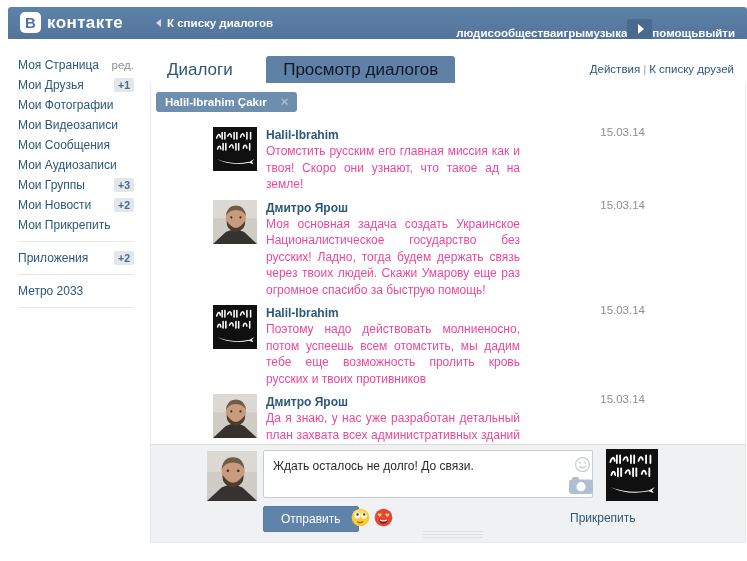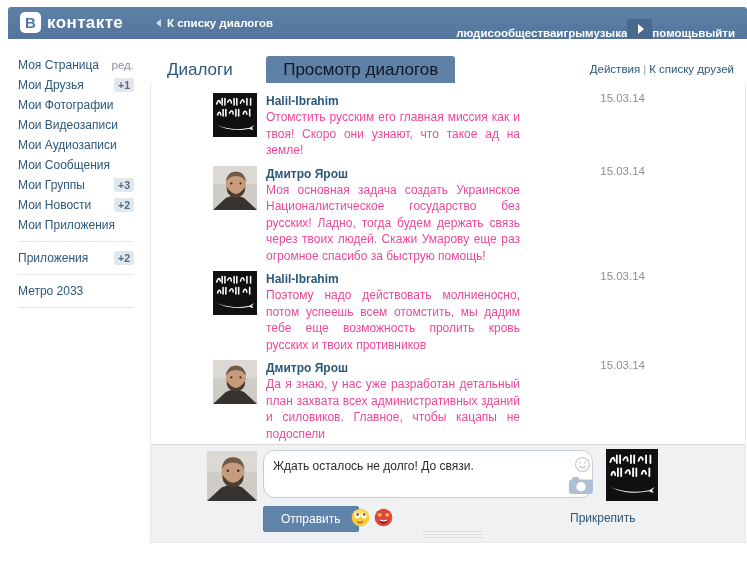--- a/index.html
+++ b/index.html
@@ -54,21 +54,21 @@
   .message{position:relative;padding:0 0 5px 53px;min-height:50px;}
   .msg-avatar{position:absolute;left:0;top:2px;width:44px;height:44px;cursor:pointer;display:block;}
   .msg-author{font-size:12px;font-weight:bold;color:#2B587A;line-height:15px;display:inline-block;cursor:pointer;}
   .msg-text{width:254px;font-size:12px;line-height:16.5px;color:#ec4899;text-align:justify;}
   .msg-date{position:absolute;right:100px;top:1px;font-size:11.5px;color:#8E8E8E;}
 
   
   .composer{height:97px;background:#F0F1F2;border-top:1px solid #DADADA;position:relative;flex-shrink:0;}
   .comp-avatar{position:absolute;left:56px;top:6px;width:50px;height:50px;cursor:pointer;display:block;}
   .comp-input{position:absolute;left:112px;top:5px;width:330px;height:48px;box-sizing:border-box;
-              border:1px solid #C6CDD4;border-radius:12px;padding:8px 34px 8px 9px;
+              border:1px solid #C6CDD4;border-radius:2px;padding:8px 34px 8px 9px;
               font-family:"Liberation Sans",sans-serif;font-size:12px;color:#2a2a2a;
               resize:none;outline:none;background:#fff;}
   .smiley-btn{position:absolute;left:423px;top:11px;width:17px;height:17px;cursor:pointer;}
   .camera-btn{position:absolute;left:418px;top:32px;width:24px;height:17px;cursor:pointer;}
   .comp-flag{position:absolute;left:455px;top:4px;width:52px;height:52px;cursor:pointer;display:block;}
   .send-btn{position:absolute;left:112px;top:61px;height:26px;padding:0 17px;background:#6083A9;
             border:1px solid #5a7da2;border-radius:2px;color:#fff;font-size:12px;
             font-family:"Liberation Sans",sans-serif;cursor:pointer;}
   .emoji{position:absolute;top:63px;width:19px;height:19px;cursor:pointer;}
   .emoji-1{left:200px;} .emoji-2{left:223px;}
@@ -165,35 +165,35 @@
       <span class="lbl">Мои Друзья</span>
       <span class="side-badge">+1</span>
     </div>
     <div class="side-item">
       <span class="lbl">Мои Фотографии</span>
     </div>
     <div class="side-item">
       <span class="lbl">Мои Видеозаписи</span>
     </div>
     <div class="side-item">
+      <span class="lbl">Мои Сообщения</span>
+    </div>
+    <div class="side-item">
       <span class="lbl">Мои Аудиозаписи</span>
-    </div>
-    <div class="side-item">
-      <span class="lbl">Мои Сообщения</span>
     </div>
     <div class="side-item">
       <span class="lbl">Мои Группы</span>
       <span class="side-badge">+3</span>
     </div>
     <div class="side-item">
       <span class="lbl">Мои Новости</span>
       <span class="side-badge">+2</span>
     </div>
     <div class="side-item">
-      <span class="lbl">Мои Приложения</span>
+      <span class="lbl">Мои Прикрепить</span>
     </div>
     <hr class="side-div">
     <div class="side-item">
       <span class="lbl">Приложения</span>
       <span class="side-badge">+2</span>
     </div>
     <hr class="side-div">
     <div class="side-item">
       <span class="lbl">Метро 2033</span>
     </div>
@@ -203,20 +203,26 @@
   <div class="tabs-row">
     <a class="tab">Диалоги</a>
     <a class="tab active">Просмотр диалогов</a>
   </div>
   <div class="top-actions">
     <a>Действия</a><span>|</span><a>К списку друзей</a>
   </div>
 
   <div class="main-box">
 
+    <div class="tag-row">
+      <span class="chat-tag">
+        <span>Halil-Ibrahim Çakır</span>
+        <span class="tag-close">×</span>
+      </span>
+    </div>
 
     <div class="messages">
 
       <div class="message">
         <svg class="msg-avatar">
             <use href="#sym-flag"></use>
           </svg>
         <a class="msg-author">Halil-Ibrahim</a>
         <div class="msg-text">Отомстить русским его главная миссия как и твоя! Скоро они узнают, что такое ад на земле!</div>
         <span class="msg-date">15.03.14</span>

